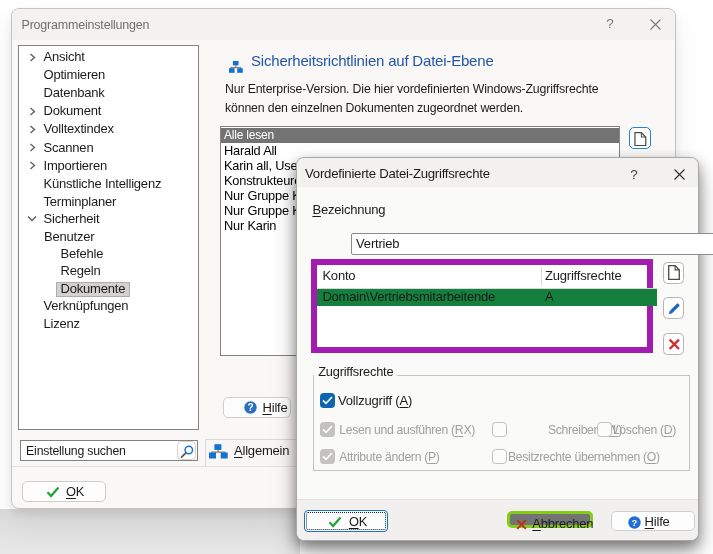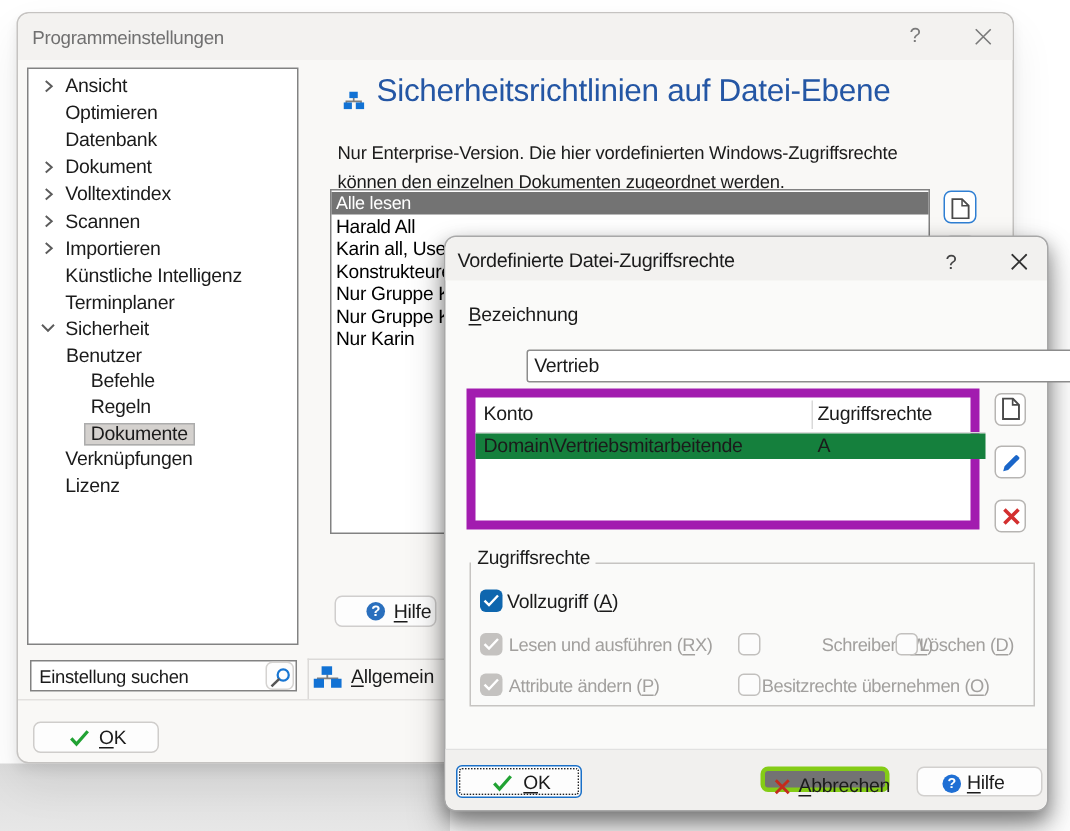--- a/index.html
+++ b/index.html
@@ -62,22 +62,22 @@
   <div class="lbl" style="left:48.5px; top:272.2px;">Dokumente</div>
   <div class="lbl" style="left:31.5px; top:289.4px;">Verknüpfungen</div>
   <div class="lbl" style="left:31.5px; top:306.7px;">Lizenz</div>
 
   <svg class="abs" style="left:216.9px; top:51.6px;" width="14" height="12" viewBox="0 0 14 12">
     <path d="M6.8 4 V6.6 M1.9 9 V6.6 H11.7 V9" stroke="#7e7e7e" stroke-width="1.1" fill="none"></path>
     <rect x="3.9" y="0" width="5.6" height="4.4" fill="#1272d4"></rect>
     <rect x="0" y="7.3" width="5.6" height="4.5" fill="#1272d4"></rect>
     <rect x="8.2" y="7.3" width="5.6" height="4.5" fill="#1272d4"></rect>
   </svg>
-  <div class="lbl" style="left:239px; top:42.5px; height:18px; line-height:18px; font-size:21px; color:#2456a4; letter-spacing:-0.2px;">Sicherheitsrichtlinien auf Datei-Ebene</div>
-  <div class="lbl" style="left:213px; top:84px; height:38px; line-height:18.8px; white-space:normal; width:430px; font-size:12.3px; letter-spacing:-0.15px;">Nur Enterprise-Version. Die hier vordefinierten Windows-Zugriffsrechte<br>können den einzelnen Dokumenten zugeordnet werden.</div>
+  <div class="lbl" style="left:239px; top:42.5px; height:18px; line-height:18px; font-size:15px; color:#2456a4; letter-spacing:-0.2px;">Sicherheitsrichtlinien auf Datei-Ebene</div>
+  <div class="lbl" style="left:213px; top:71px; height:38px; line-height:18.8px; white-space:normal; width:430px; font-size:12.3px; letter-spacing:-0.15px;">Nur Enterprise-Version. Die hier vordefinierten Windows-Zugriffsrechte<br>können den einzelnen Dokumenten zugeordnet werden.</div>
 
   <div class="abs" style="left:208px; top:116.5px; width:400px; height:230px; background:#fff; border:1px solid #828282; padding-top:1.5px;">
     <div style="height:15.05px; line-height:15.05px; font-size:12px; letter-spacing:-0.2px; background:#737373; color:#fff; padding-left:3px;">Alle lesen</div>
     <div style="height:15.05px; line-height:15.05px; font-size:12.8px; letter-spacing:-0.2px; padding-left:3px;">Harald All</div>
     <div style="height:15.05px; line-height:15.05px; font-size:12.8px; letter-spacing:-0.2px; padding-left:3px;">Karin all, User und Gruppen</div>
     <div style="height:15.05px; line-height:15.05px; font-size:12.8px; letter-spacing:-0.2px; padding-left:3px;">Konstrukteure und Admin</div>
     <div style="height:15.05px; line-height:15.05px; font-size:12.8px; letter-spacing:-0.2px; padding-left:3px;">Nur Gruppe Konstruktion</div>
     <div style="height:15.05px; line-height:15.05px; font-size:12.8px; letter-spacing:-0.2px; padding-left:3px;">Nur Gruppe Konstruktion</div>
     <div style="height:15.05px; line-height:15.05px; font-size:12.8px; letter-spacing:-0.2px; padding-left:3px;">Nur Karin</div>
   </div>

